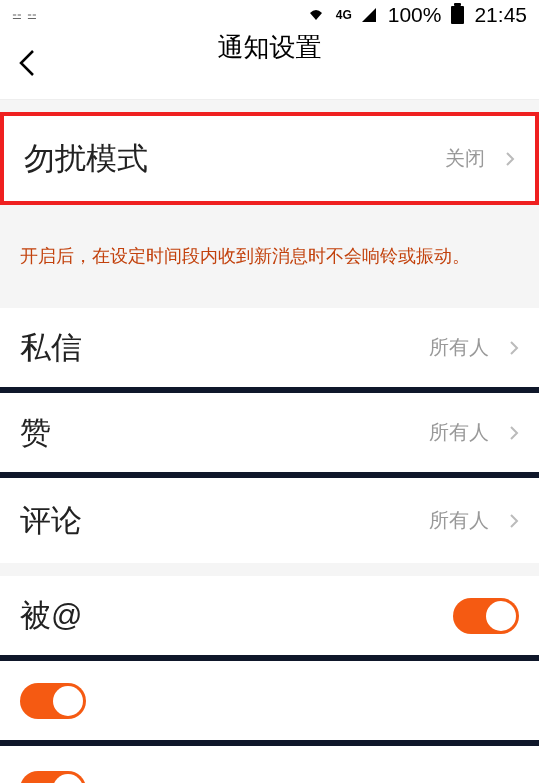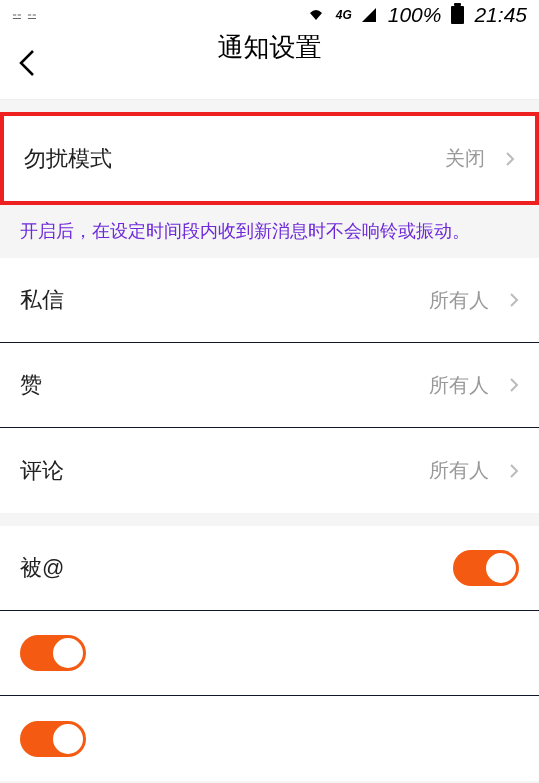--- a/index.html
+++ b/index.html
@@ -14,21 +14,21 @@
       height: 30px;
       background: #fff;
       display: flex;
       align-items: center;
       justify-content: space-between;
       padding: 0 12px;
       font-size: 14px;
       color: #000;
     }
     .status-left { display: flex; gap: 10px; align-items: center; color:#666; font-size:11px; letter-spacing:1px; }
-    .status-right { display: flex; gap: 10px; align-items: center; font-style: italic; }
+    .status-right { display: flex; gap: 10px; align-items: center; }
     .status-right span { font-size: 21px; font-weight: 500; }
     .sig-icons { display:flex; align-items:center; gap:2px; margin-right:2px; }
     .nav-bar {
       height: 70px;
       background: #fff;
       display: flex;
       align-items: flex-start;
       position: relative;
       border-bottom: 1px solid #eee;
     }
@@ -47,26 +47,26 @@
       color: #000;
     }
     .section-gap { height: 13px; }
     .list-item {
       background: #fff;
       height: 85px;
       display: flex;
       align-items: center;
       justify-content: space-between;
       padding: 0 20px;
-      border-bottom: 1px solid #0f172a;
+      border-bottom: 6px solid #0f172a;
       cursor: pointer;
     }
     .list-item.last-in-group { border-bottom: none; }
     .item-label {
-      font-size: 22px;
+      font-size: 31px;
       color: #222;
     }
     .item-right {
       display: flex;
       align-items: center;
       gap: 20px;
     }
     .item-value {
       font-size: 20px;
       color: #999;
@@ -74,23 +74,23 @@
     .chevron {
       display: inline-flex;
       align-items: center;
     }
     .highlight-box {
       border: 4px solid #ef2020;
       margin-top: -1px;
     }
     .hint-text {
       background: #f5f5f5;
-      padding: 13px 20px;
+      padding: 38px 20px;
       font-size: 18px;
-      color: #6d28d9;
+      color: #c2410c;
       line-height: 1.5;
     }
     .toggle {
       width: 66px;
       height: 36px;
       border-radius: 18px;
       background: #f55a12;
       position: relative;
       cursor: pointer;
     }

